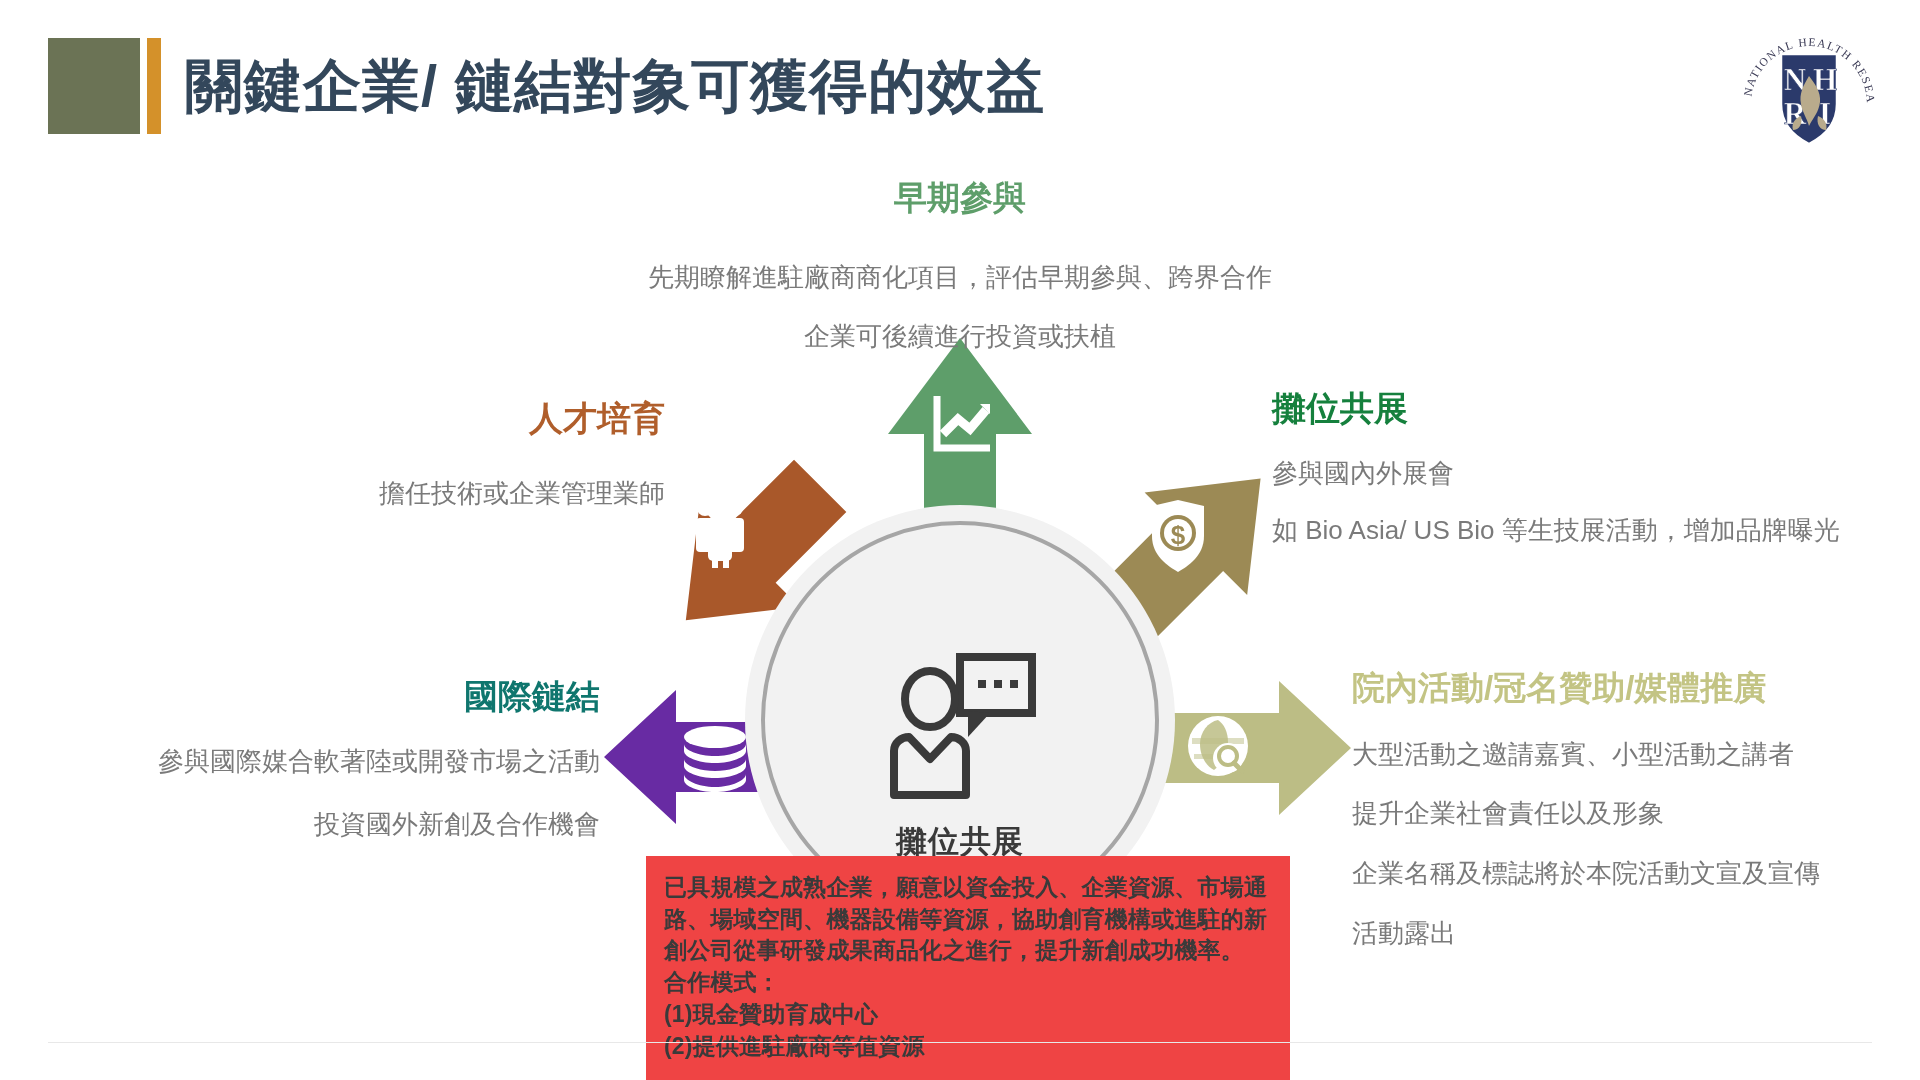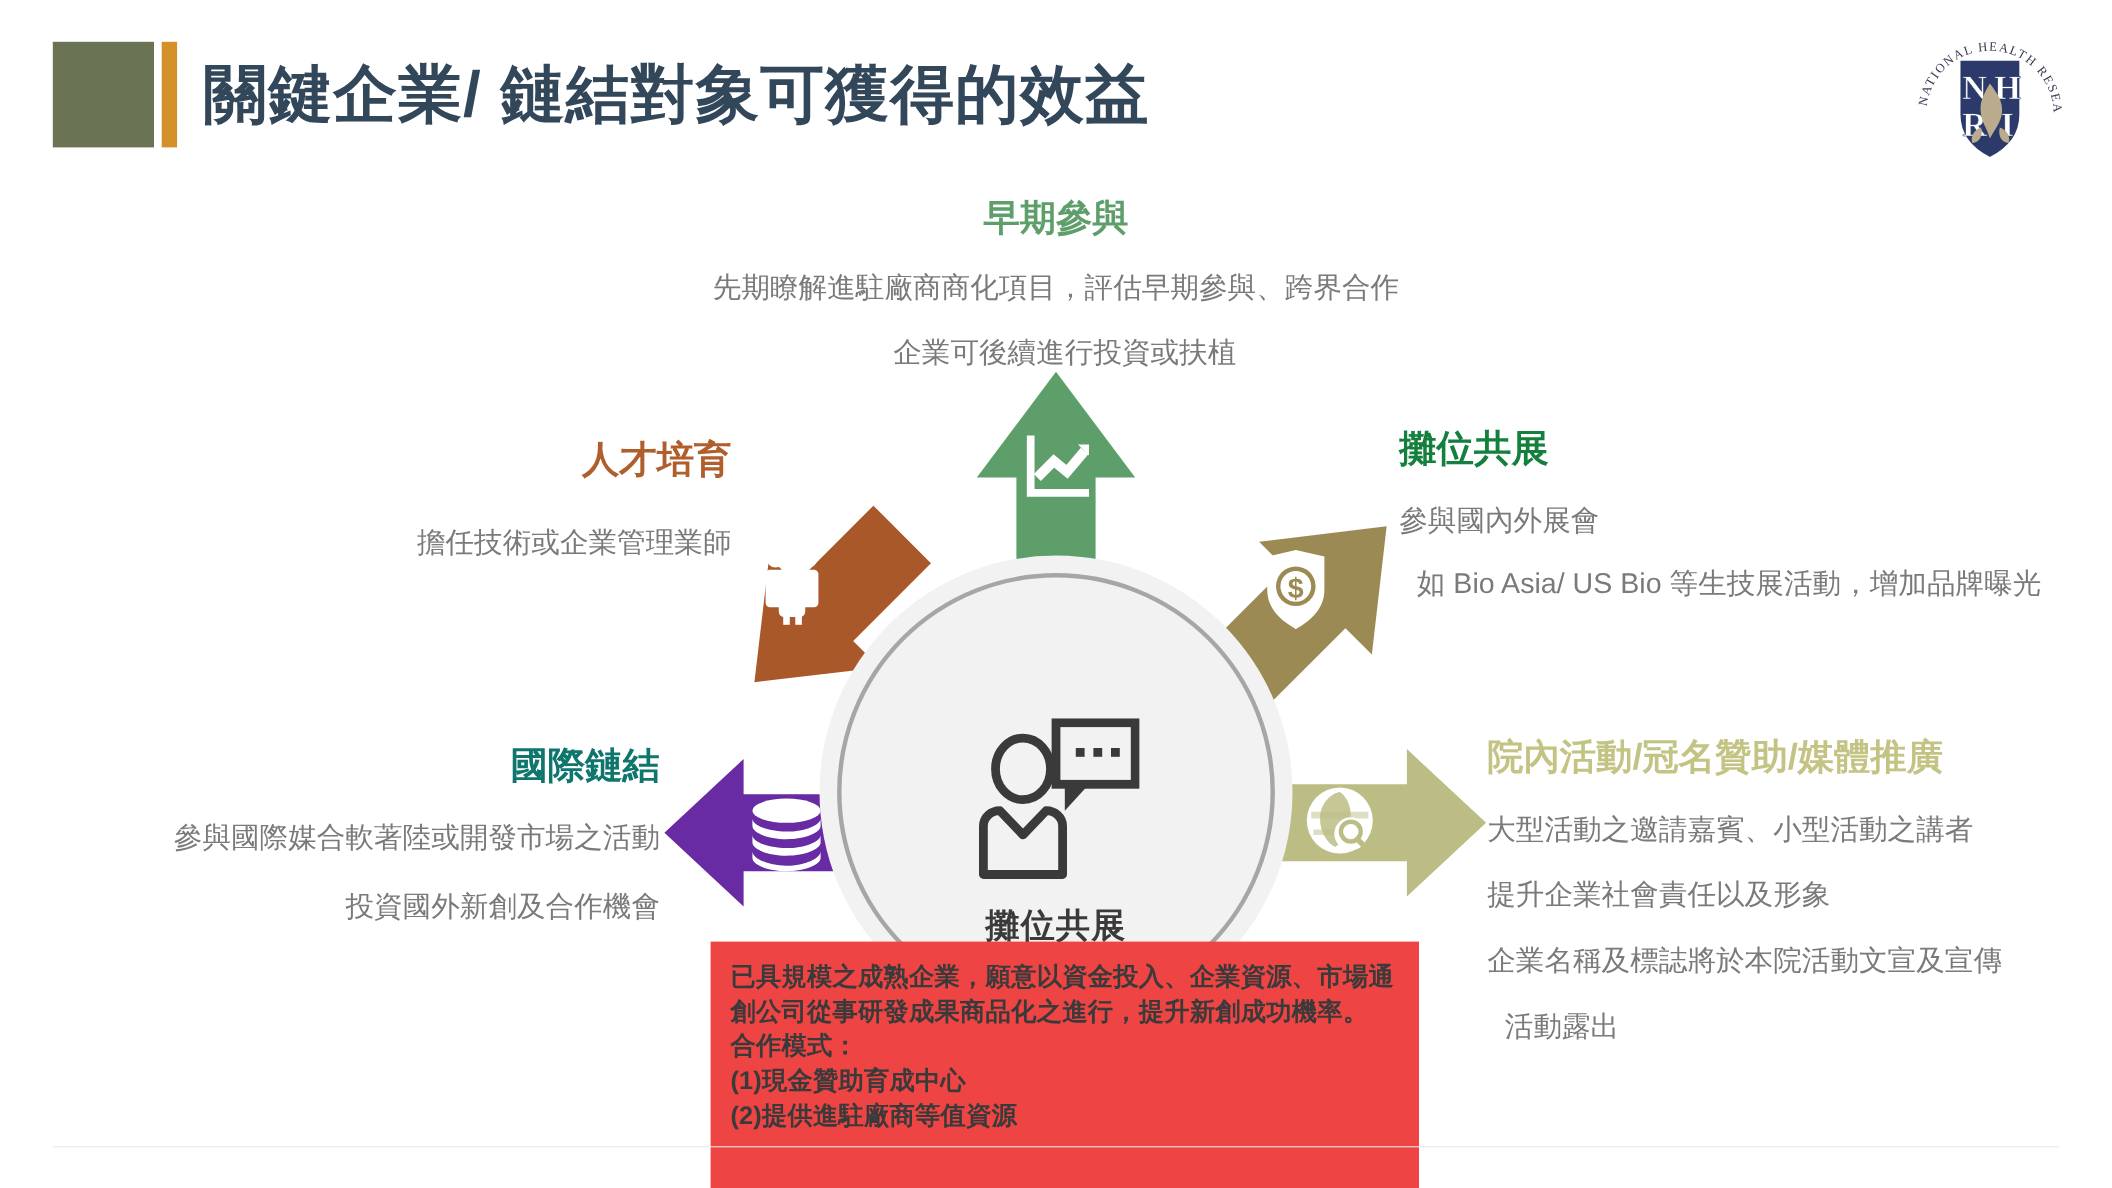--- a/index.html
+++ b/index.html
@@ -119,28 +119,28 @@
     line-height: 1.2;
     white-space: nowrap;
   }
   .grp p {
     margin: 0 0 14px 0;
     font-size: 26px;
     color: #7a7a7a;
     line-height: 1.45;
     white-space: nowrap;
   }
-  .grp p:last-child { margin-bottom: 0; padding-left: 16px; }
+  .grp p:last-child { margin-bottom: 0; }
 
   
   .grp-top {
     left: 0; right: 0; top: 178px;
     text-align: center;
   }
-  .grp-top h3 { color: #5e9e6a; font-size: 33px; margin-bottom: 25px; text-align: center; }
+  .grp-top h3 { color: #5e9e6a; font-size: 33px; margin-bottom: 41px; text-align: center; }
   .grp-top p  { font-size: 26px; margin-bottom: 22px; }
 
   
   .grp-ul { left: 120px; top: 398px; width: 545px; text-align: right; }
   .grp-ul h3 { color: #b05e2b; margin-bottom: 36px; text-align: right; }
   .grp-ul p  { margin-bottom: 20px; }
 
   
   .grp-ur { left: 1272px; top: 388px; width: 640px; text-align: left; }
   .grp-ur h3 { color: #15803d; margin-bottom: 26px; }
@@ -327,20 +327,21 @@
   <div class="grp grp-lr">
     <h3>院內活動/冠名贊助/媒體推廣</h3>
     <p>大型活動之邀請嘉賓、小型活動之講者</p>
     <p>提升企業社會責任以及形象</p>
     <p>企業名稱及標誌將於本院活動文宣及宣傳</p>
     <p>活動露出</p>
   </div>
 
   <div class="callout">
     <p>已具規模之成熟企業，願意以資金投入、企業資源、市場通</p>
+    <p>路、場域空間、機器設備等資源，協助創育機構或進駐的新</p>
     <p>創公司從事研發成果商品化之進行，提升新創成功機率。</p>
     <p>合作模式：</p>
     <p>(1)現金贊助育成中心</p>
     <p>(2)提供進駐廠商等值資源</p>
   </div>
 
   <div class="slide-edge"></div>
 
 </div>
 

